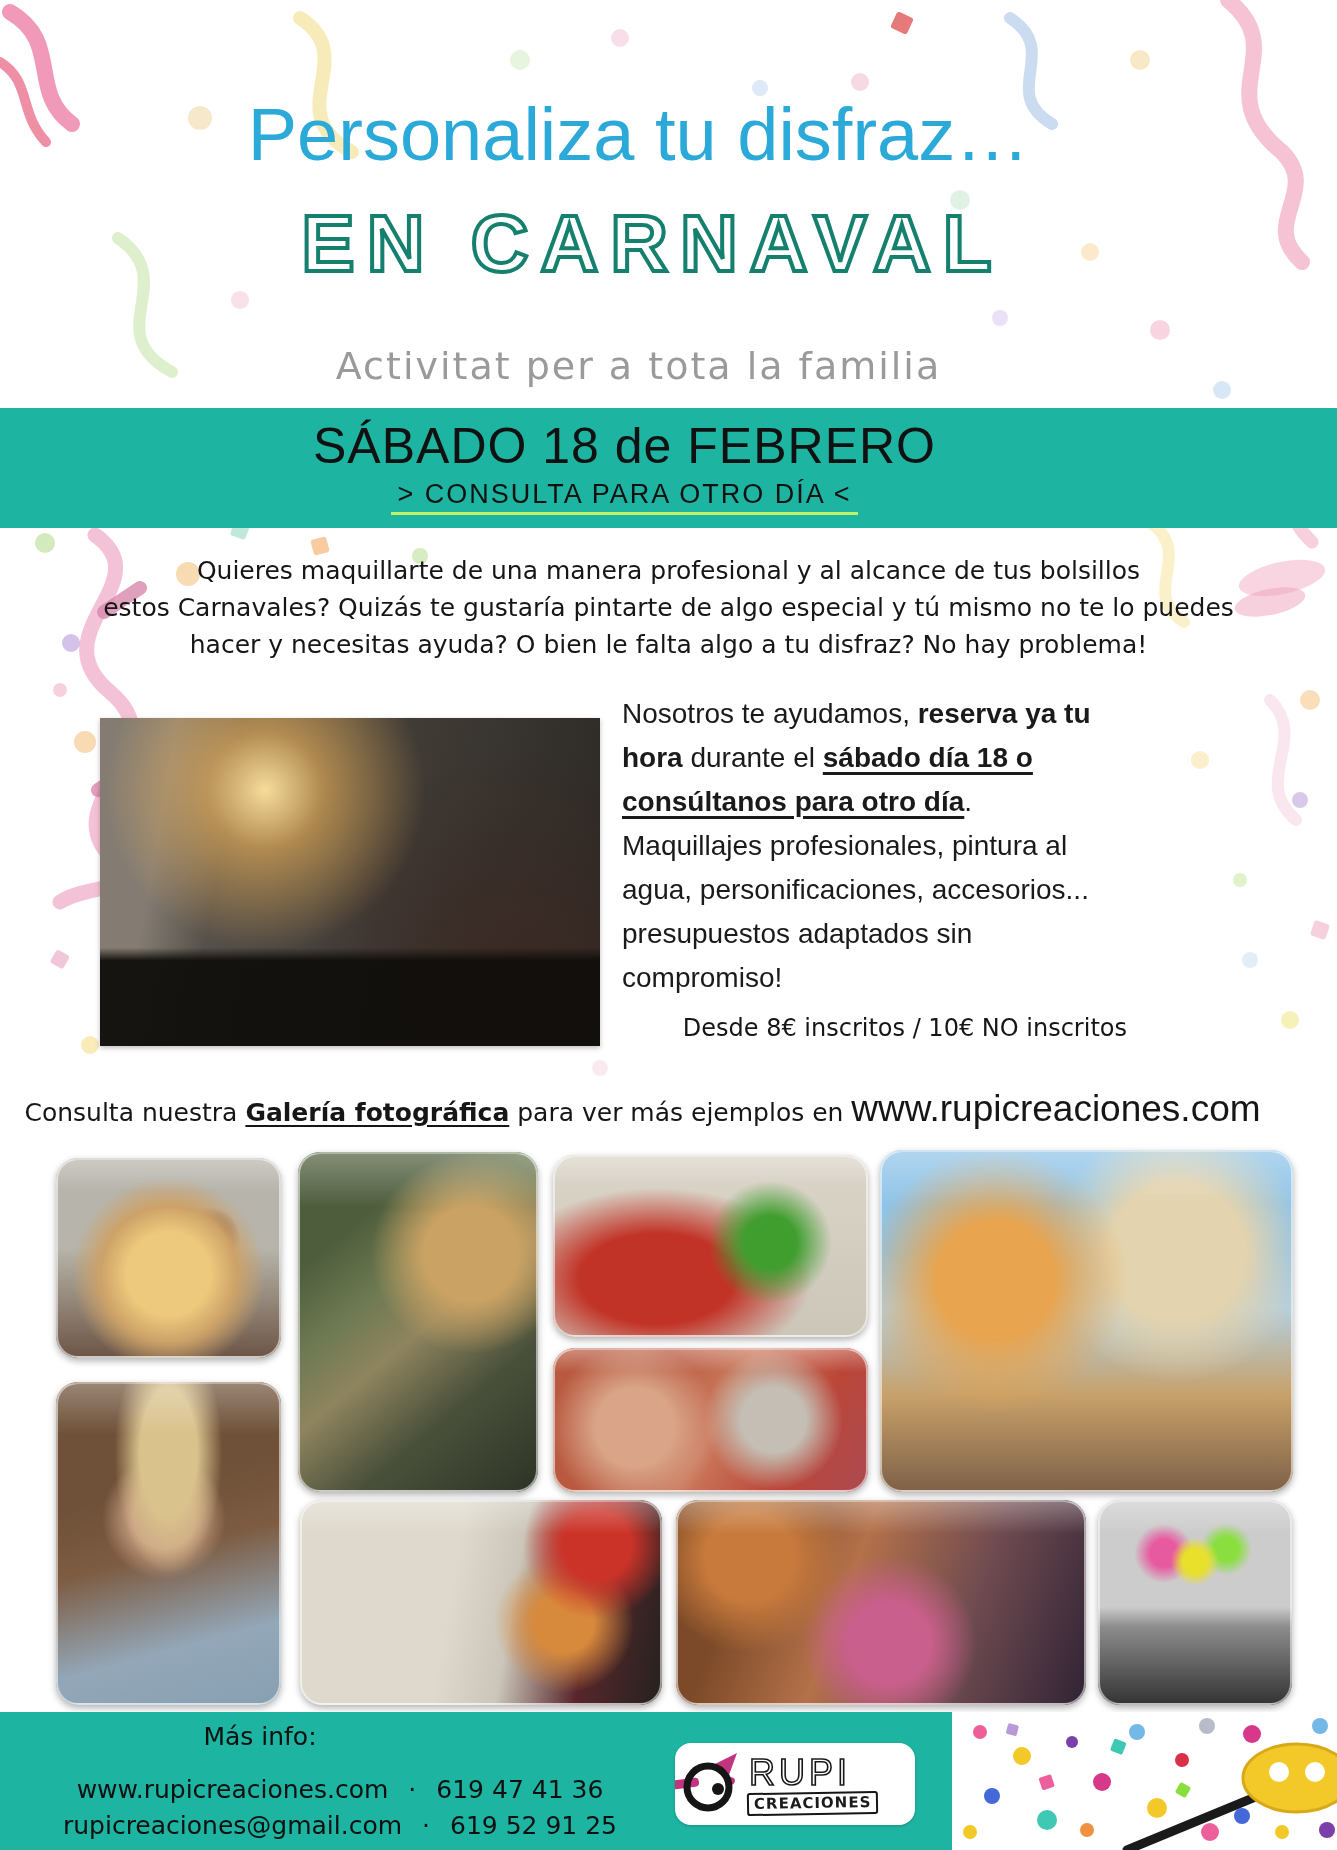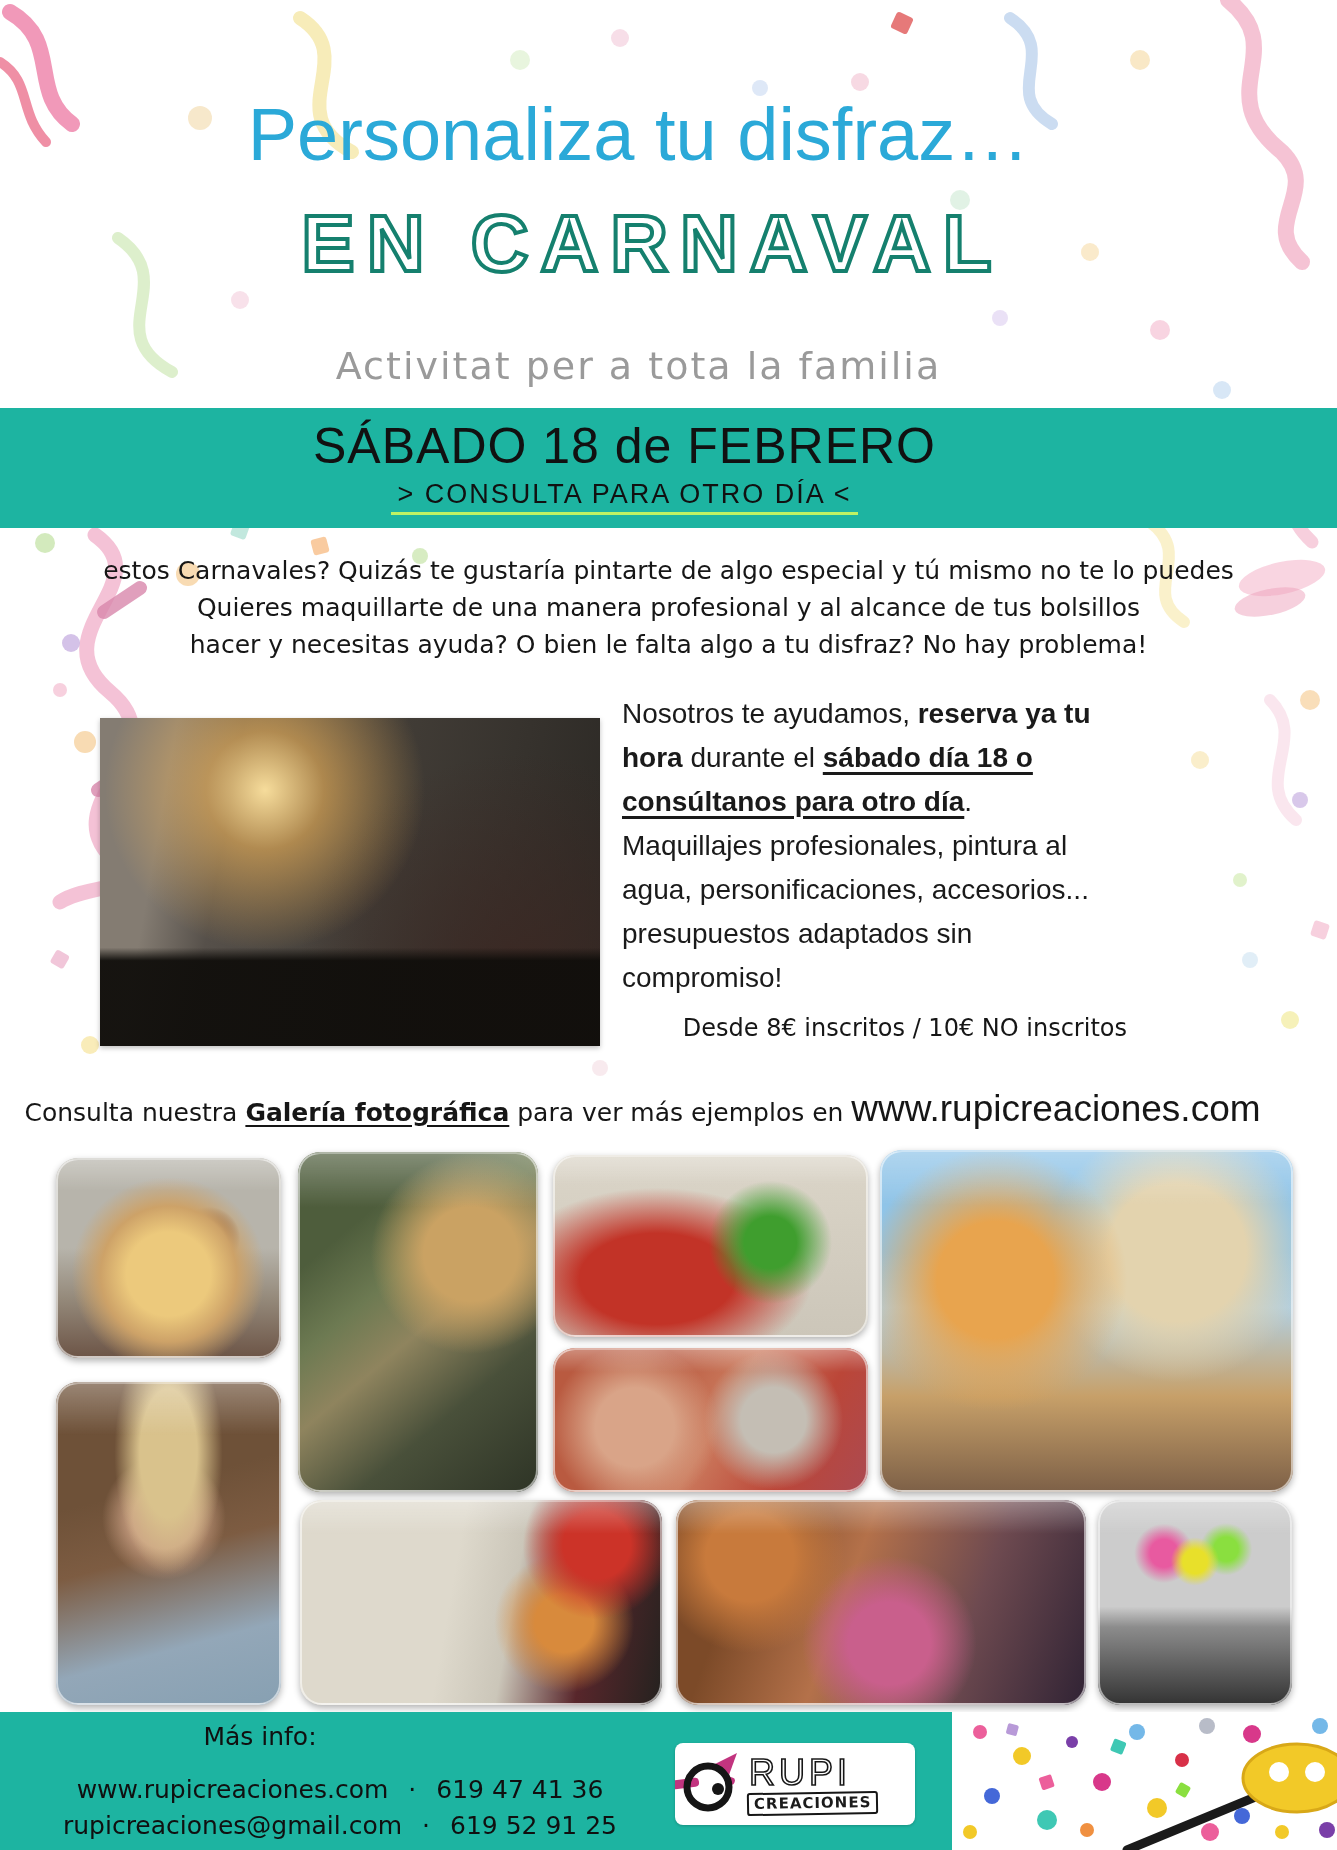--- a/index.html
+++ b/index.html
@@ -100,21 +100,21 @@
                radial-gradient(circle at 34% 26%, #e85aa0 0 7%, rgba(0,0,0,0) 15%),
                radial-gradient(circle at 66% 24%, #8adf3f 0 6%, rgba(0,0,0,0) 13%),
                linear-gradient(180deg,#cccccc 0 52%, #8c8c8c 62%, #333333 100%);}
 
   
   #footer-bar{top:1712px;left:0;width:952px;height:138px;background:#1db4a1;}
   #footer-text{position:absolute;left:60px;top:10px;width:560px;text-align:center;color:#101010;}
   #more-info{font-size:25px;margin-bottom:21px;margin-right:160px;}
   .f-line{font-size:25px;line-height:36px;}
   .f-dot{display:inline-block;margin:0 20px;}
-  #logo-box{position:absolute;left:675px;top:31px;width:240px;height:82px;background:#ffffff;border-radius:8px;
+  #logo-box{position:absolute;left:675px;top:31px;width:240px;height:82px;background:#ffffff;border-radius:16px;
     display:flex;align-items:center;box-shadow:0 1px 3px rgba(0,0,0,.2);}
   #logo-names{display:flex;flex-direction:column;align-items:flex-start;margin-left:2px;}
   #logo-sub{font-size:15px;font-weight:700;letter-spacing:1px;border:2px solid #161616;border-radius:3px;
     padding:0 5px 1px 5px;transform:rotate(-1deg);font-family:"DejaVu Sans",sans-serif;}
   #confetti-box{top:1712px;left:952px;width:385px;height:138px;background:#ffffff;}
 </style>
 </head>
 <body>
 
 <div id="flyer">
@@ -177,22 +177,22 @@
   <div class="layer shift hand" id="tagline">Activitat per a tota la familia</div>
 
   <div class="layer" id="banner">
     <div class="inner">
       <div id="banner-date">SÁBADO 18 de FEBRERO</div>
       <div><span id="banner-consult">&gt; CONSULTA PARA OTRO DÍA &lt;</span></div>
     </div>
   </div>
 
   <div class="layer hand" id="intro">
+    <div>Quieres maquillarte de una manera profesional y al alcance de tus bolsillos</div>
     <div>estos Carnavales? Quizás te gustaría pintarte de algo especial y tú mismo no te lo puedes</div>
-    <div>Quieres maquillarte de una manera profesional y al alcance de tus bolsillos</div>
     <div>hacer y necesitas ayuda? O bien le falta algo a tu disfraz? No hay problema!</div>
   </div>
 
   <div class="layer" id="workshop-photo" title="Sesión de maquillaje profesional en el taller"></div>
 
   <div class="layer" id="promo">
     <span>Nosotros te ayudamos, </span><span class="b">reserva ya tu hora</span><span> durante el </span><span class="bu">sábado día 18 o consúltanos para otro día</span><span>.</span><br>
     <span>Maquillajes profesionales, pintura al agua, personificaciones, accesorios... presupuestos adaptados sin</span><br>
     <span>compromiso!</span>
   </div>

